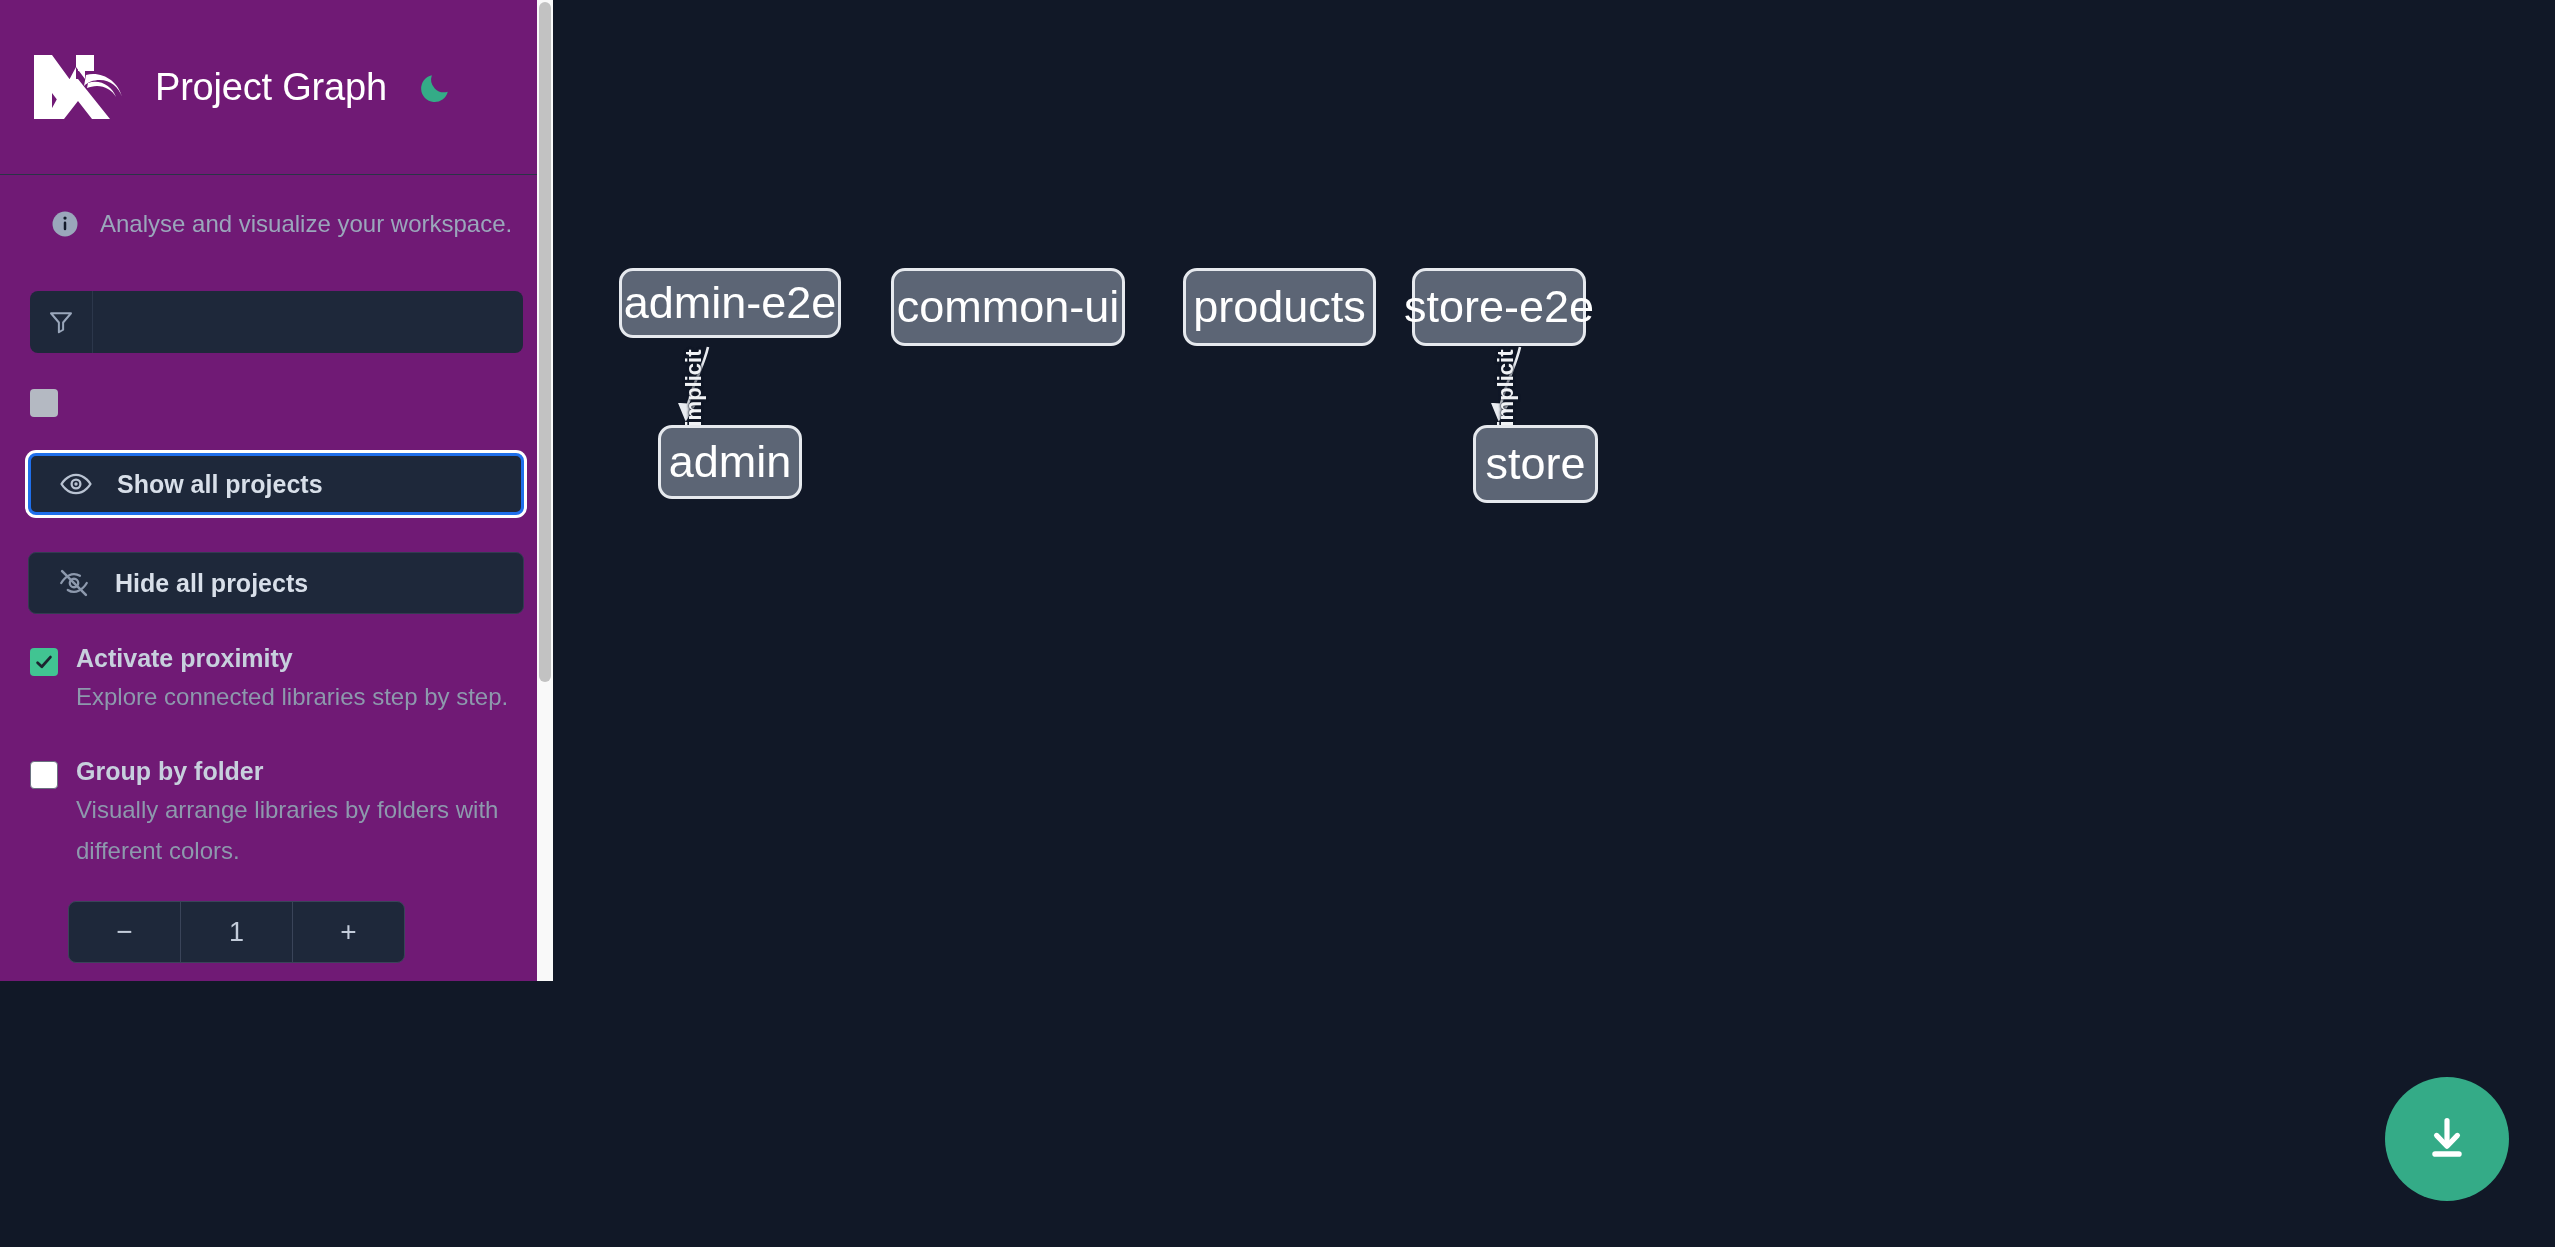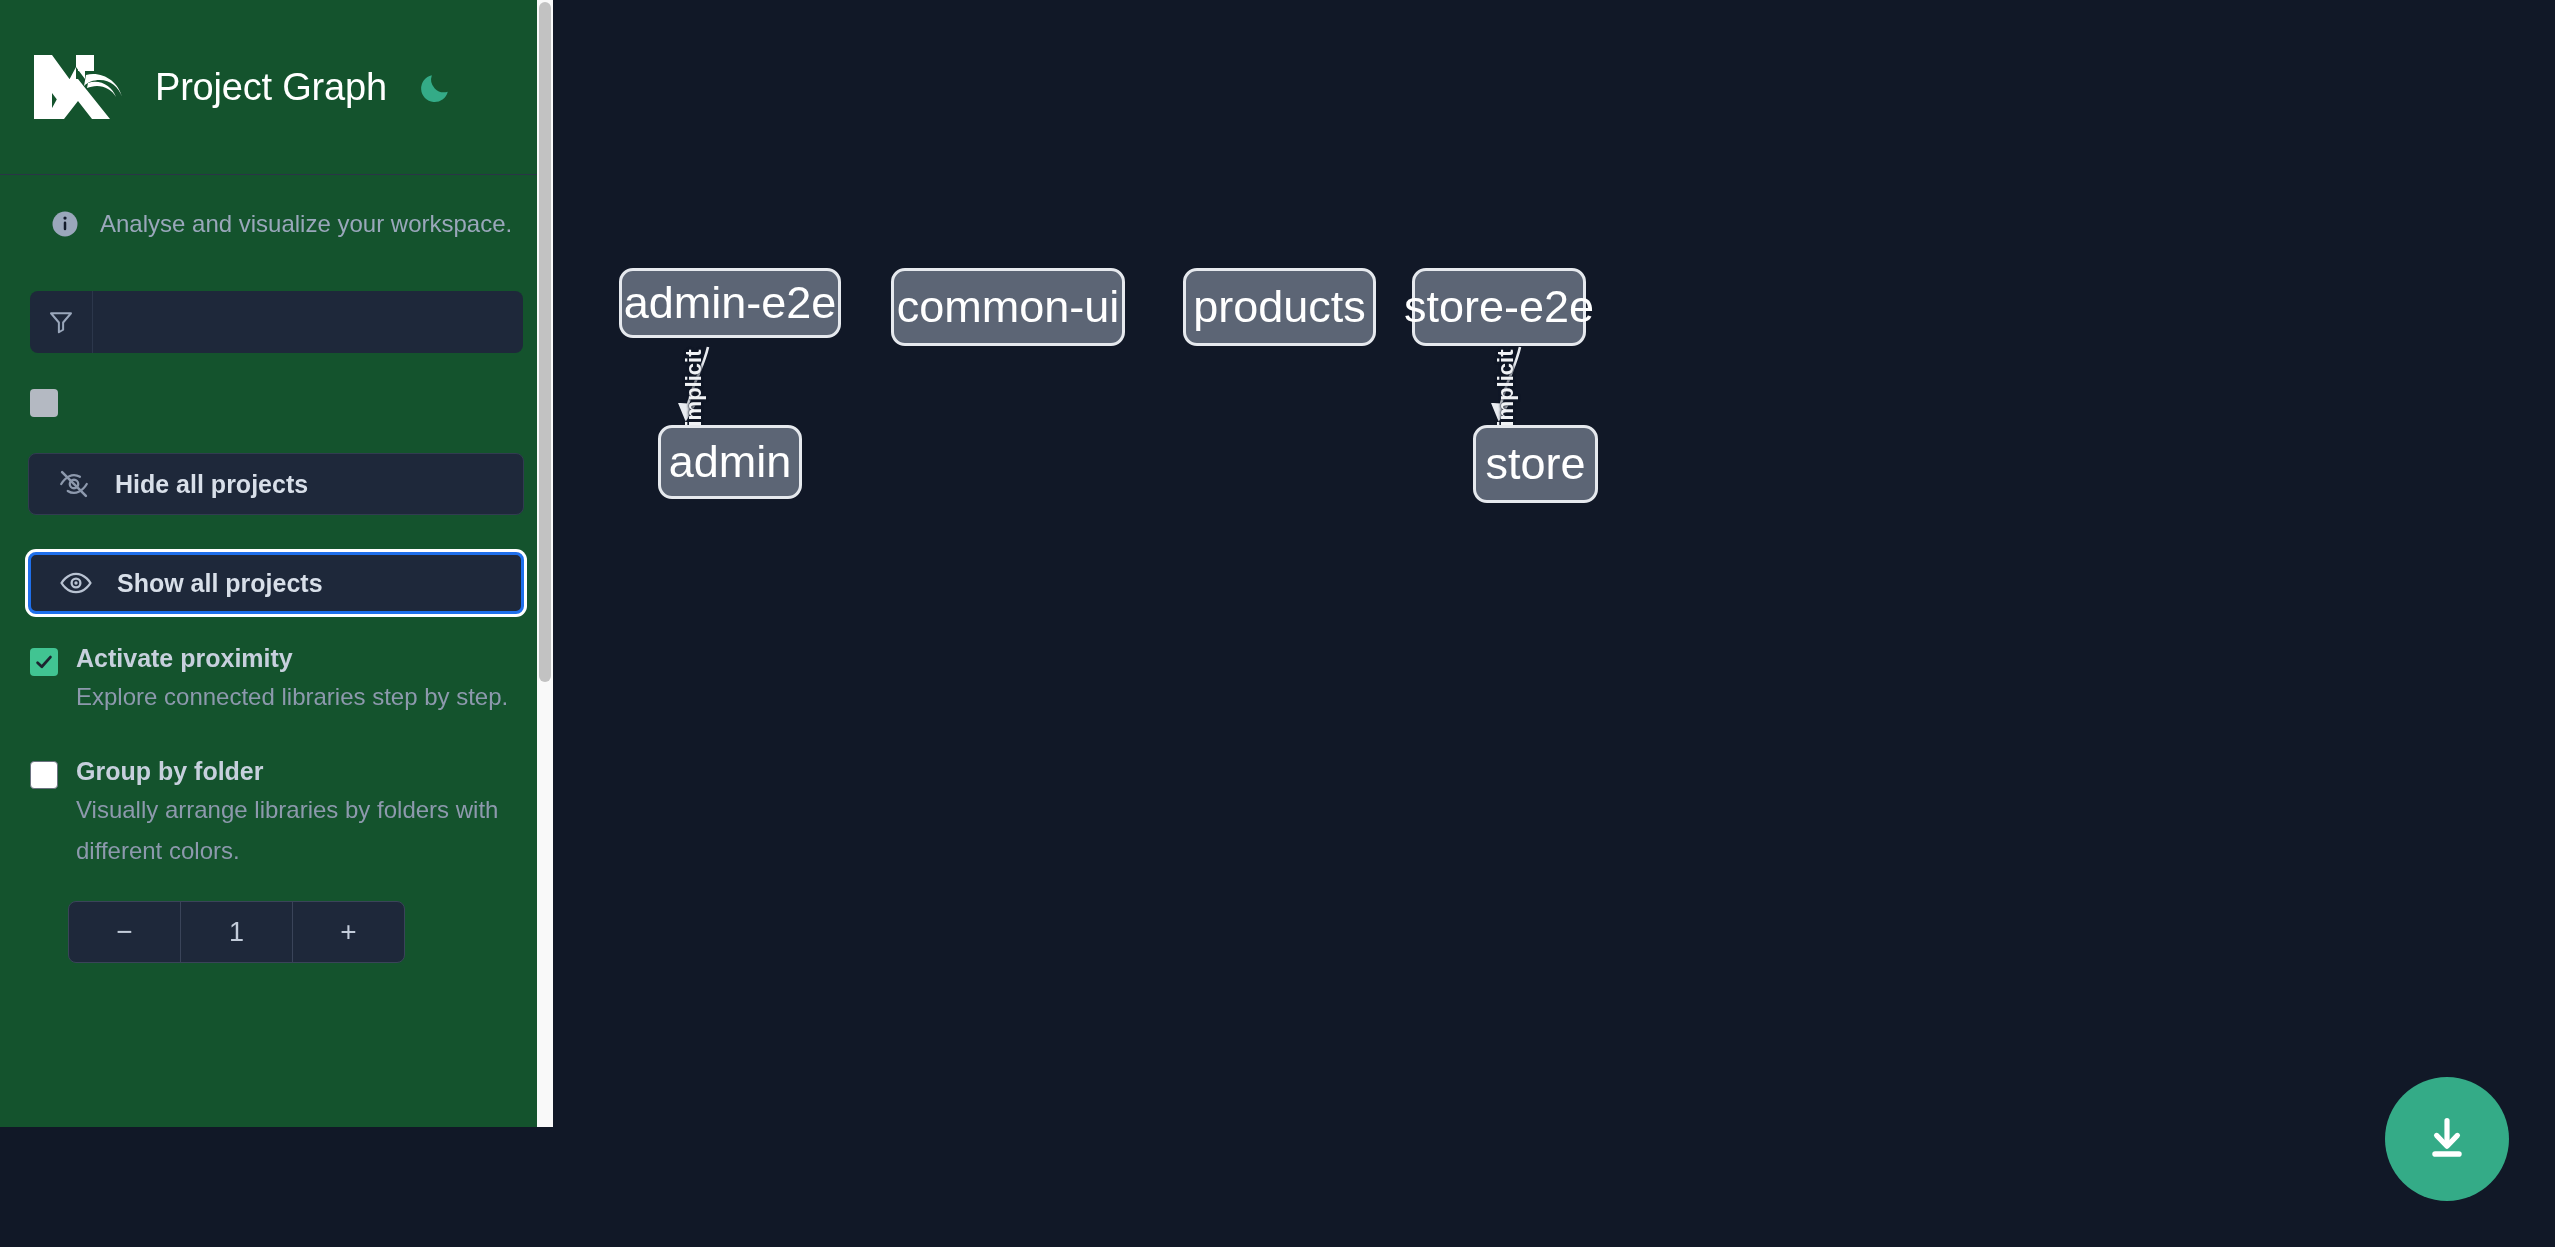--- a/index.html
+++ b/index.html
@@ -7,22 +7,22 @@
     width: 2555px; height: 1247px;
     background: #111827;
     font-family: "Liberation Sans", sans-serif;
     overflow: hidden;
   }
   #app { position: relative; width: 2555px; height: 1247px; display: flex; }
 
   
   #sidebar {
     position: relative;
-    width: 553px; height: 1127px;
-    background: #14532d;
+    width: 553px; height: 981px;
+    background: #701a75;
     flex: 0 0 553px;
     overflow: hidden;
   }
   .sb-inner { width: 553px; height: 1247px; position: relative; }
 
   
   .sb-header {
     height: 175px;
     display: flex; align-items: center;
     padding-left: 28px;
@@ -270,40 +270,40 @@
             <path d="M4 5h16l-6.3 7.4v5.8l-3.4 2v-7.8z" fill="none" stroke="#9aa7bb" stroke-width="1.6" stroke-linejoin="round"></path>
           </svg>
         </div>
       </div>
 
       <div class="chk-group">
         <span class="chk-box grey"></span>
       </div>
 
       <div class="btn-stack">
+        <button class="act-btn focused">
+          <span class="bi">
+            <svg viewBox="0 0 24 24" width="34" height="34" aria-hidden="true">
+              <path d="M1.8 12S5.5 5.5 12 5.5 22.2 12 22.2 12 18.5 18.5 12 18.5 1.8 12 1.8 12z" fill="none" stroke="#b9c3d2" stroke-width="1.6"></path>
+              <circle cx="12" cy="12" r="3.1" fill="none" stroke="#b9c3d2" stroke-width="1.6"></circle>
+              <circle cx="12" cy="12" r="1.2" fill="#b9c3d2"></circle>
+            </svg>
+          </span>
+          <span>Show all projects</span>
+        </button>
         <button class="act-btn">
           <span class="bi">
             <svg viewBox="0 0 24 24" width="34" height="34" aria-hidden="true">
               <path d="M3 12s3.6-6.3 9-6.3c1.6 0 3 .5 4.2 1.2M21 12s-3.6 6.3-9 6.3c-1.7 0-3.2-.6-4.4-1.4" fill="none" stroke="#8d99ad" stroke-width="1.6" stroke-linecap="round"></path>
               <circle cx="12" cy="12" r="3" fill="none" stroke="#8d99ad" stroke-width="1.6"></circle>
               <line x1="3.6" y1="3.6" x2="20.4" y2="20.4" stroke="#8d99ad" stroke-width="1.8" stroke-linecap="round"></line>
             </svg>
           </span>
           <span>Hide all projects</span>
         </button>
-        <button class="act-btn focused">
-          <span class="bi">
-            <svg viewBox="0 0 24 24" width="34" height="34" aria-hidden="true">
-              <path d="M1.8 12S5.5 5.5 12 5.5 22.2 12 22.2 12 18.5 18.5 12 18.5 1.8 12 1.8 12z" fill="none" stroke="#b9c3d2" stroke-width="1.6"></path>
-              <circle cx="12" cy="12" r="3.1" fill="none" stroke="#b9c3d2" stroke-width="1.6"></circle>
-              <circle cx="12" cy="12" r="1.2" fill="#b9c3d2"></circle>
-            </svg>
-          </span>
-          <span>Show all projects</span>
-        </button>
       </div>
 
       <div class="chk-group" style="margin-top:28px;">
         <span class="chk-box green">
           <svg viewBox="0 0 24 24" width="22" height="22" aria-hidden="true">
             <path d="M5 12.8l4.6 4.4L19 6.6" fill="none" stroke="#1d2430" stroke-width="3" stroke-linecap="round" stroke-linejoin="round"></path>
           </svg>
         </span>
         <div class="chk-text">
           <div class="chk-label">Activate proximity</div>

